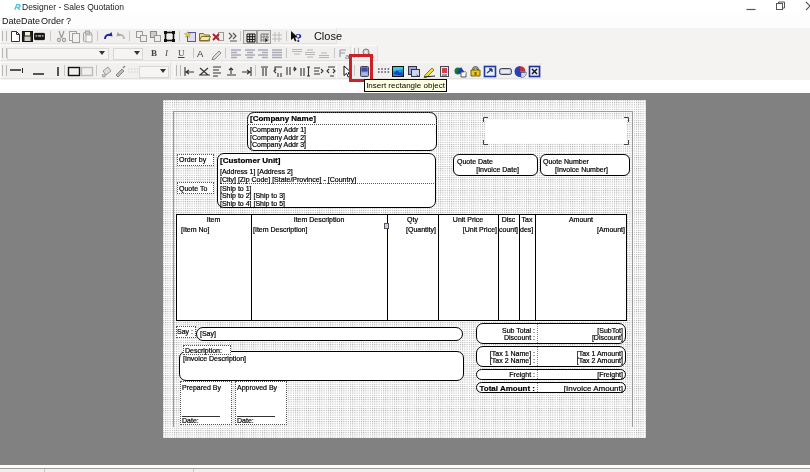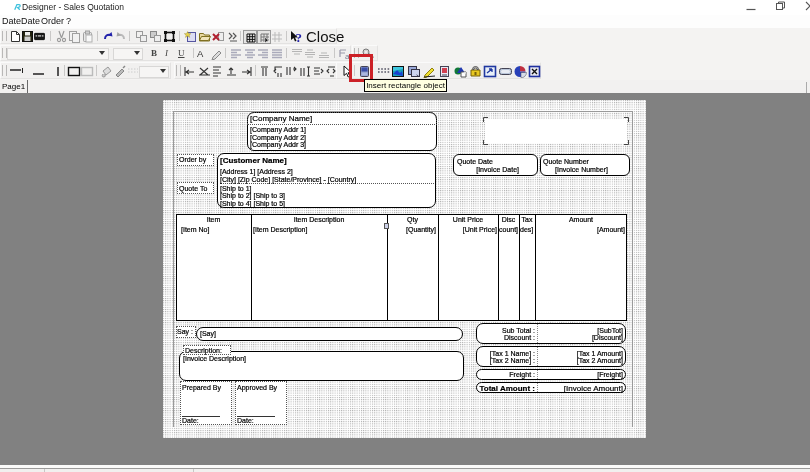--- a/index.html
+++ b/index.html
@@ -193,21 +193,21 @@
             <path d="M1 4 h10 M1 8 h10 M4 1 v10 M8 1 v10" stroke="#bbb"></path>
           </svg>
         </div>
       <div class="sep" style="left:285px;"></div>
       <div class="ico" style="left:288px;top:1px;">
           <svg width="14" height="14" viewBox="0 0 14 14">
             <path d="M2 1 l0 9 2.5 -2 1.5 3.5 1.5 -0.7 -1.5 -3.3 3 0 z" fill="#111"></path>
             <text x="6.5" y="12" font-size="13" font-weight="bold" fill="#2222a8" font-family="Liberation Serif">?</text>
           </svg>
         </div>
-      <div style="position:absolute;left:305px;top:1px;width:36px;height:14px;font-size:15px;color:#111;text-align:right;line-height:13px;">Close</div>
+      <div style="position:absolute;left:305px;top:1px;width:36px;height:14px;font-size:11px;color:#111;text-align:right;line-height:13px;">Close</div>
     </div>
 
     <div class="tb" style="left:0;top:17px;width:351px;height:16px;">
       <div class="grip" style="left:1px;"></div>
       <div style="position:absolute;left:6px;top:2px;width:102px;height:12px;background:#f6f5f4;border:1px solid #d8d7d6;"></div>
       <div style="position:absolute;left:98px;top:5px;width:0;height:0;border:3px solid transparent;border-top:4px solid #333;"></div>
       <div style="position:absolute;left:112px;top:2px;width:30px;height:12px;background:#f6f5f4;border:1px solid #d8d7d6;"></div>
       <div style="position:absolute;left:133px;top:5px;width:0;height:0;border:3px solid transparent;border-top:4px solid #333;"></div>
       <div style="position:absolute;left:150px;top:2px;font-size:9px;font-weight:bold;color:#444;font-family:'Liberation Serif';">B</div>
       <div style="position:absolute;left:164px;top:2px;font-size:9px;font-style:italic;color:#444;font-family:'Liberation Serif';">I</div>
@@ -466,54 +466,50 @@
           </svg>
         </div>
       <div class="ico" style="left:191px;top:2px;">
           <svg width="13" height="13">
             <rect x="1.5" y="1.5" width="10" height="10" fill="#e8e8f0" stroke="#2030a0" stroke-width="1.6"></rect>
             <path d="M4 4 l5 5 M9 4 l-5 5" stroke="#111" stroke-width="1.4"></path>
           </svg>
         </div>
     </div>
   </div>
-  <div id="tabbar">
-      <div id="tab1">Page1</div>
-      <div class="abs" style="left:806px;top:2px;width:1px;height:11px;background:#aaa;"></div>
-    </div>
   <div id="canvas">
     <div id="page">
       <svg id="grid" width="483" height="338">
           <defs>
             <pattern id="dots" width="2.2" height="2.2" patternUnits="userSpaceOnUse">
               <rect x="0" y="0" width="1" height="1" fill="#a6a6a6"></rect>
             </pattern>
           </defs>
           <rect width="483" height="338" fill="url(#dots)"></rect>
         </svg>
       <div id="pageinner" style="position:absolute;left:0;top:0;width:483px;height:338px;">
 
         <div class="abs" style="left:10px;top:11px;width:460px;height:316px;border:1px solid #9a9a9a;border-bottom:none;"></div>
 
         <div class="rr" style="left:84px;top:12px;width:190px;height:39px;"></div>
         <div class="abs dash" style="left:84px;top:12px;width:190px;height:13px;border-radius:7px 7px 0 0;"></div>
-        <div class="fld t8" style="left:87px;top:14px;font-weight:normal;">[Company Name]</div>
+        <div class="fld t8" style="left:87px;top:14px;font-weight:bold;">[Company Name]</div>
         <div class="fld t7" style="left:87px;top:25.5px;">[Company Addr 1]</div>
         <div class="fld t7" style="left:87px;top:33.5px;">[Company Addr 2]</div>
         <div class="fld t7" style="left:87px;top:41px;">[Company Addr 3]</div>
 
         <div class="abs white" style="left:322px;top:19px;width:142px;height:24px;"></div>
         <svg class="abs" style="left:320px;top:17px;z-index:5;" width="146" height="28">
             <path d="M0.5 5 V0.5 H5 M141 0.5 H145.5 V5 M145.5 23 V27.5 H141 M5 27.5 H0.5 V23" fill="none" stroke="#444"></path>
           </svg>
 
         <div class="abs dash white" style="left:14px;top:54px;width:37px;height:12px;"></div>
         <div class="fld t7" style="left:16px;top:56px;">Order by</div>
         <div class="rr" style="left:54px;top:53px;width:219px;height:55px;"></div>
-        <div class="fld t8" style="left:57px;top:55.5px;font-weight:bold;">[Customer Name]</div>
+        <div class="fld t8" style="left:57px;top:55.5px;font-weight:bold;">[Customer Unit]</div>
         <div class="fld t7" style="left:57px;top:67.5px;">[Address 1] [Address 2]</div>
         <div class="fld t7" style="left:57px;top:75.5px;border-bottom:1px dotted #555;width:214px;">[City] [Zip Code] [State/Province] - [Country]</div>
         <div class="abs dash white" style="left:14px;top:82px;width:37px;height:12px;"></div>
         <div class="fld t7" style="left:16px;top:84.5px;">Quote To</div>
         <div class="fld t7" style="left:57px;top:84.5px;">[Ship to 1]</div>
         <div class="fld t7" style="left:57px;top:92px;">[Ship to 2] [Ship to 3]</div>
         <div class="fld t7" style="left:57px;top:99.5px;">[Ship to 4] [Ship to 5]</div>
 
         <div class="rr" style="left:290px;top:54px;width:85px;height:22px;border-radius:6px;"></div>
         <div class="rr" style="left:377px;top:54px;width:90px;height:22px;border-radius:6px;"></div>

